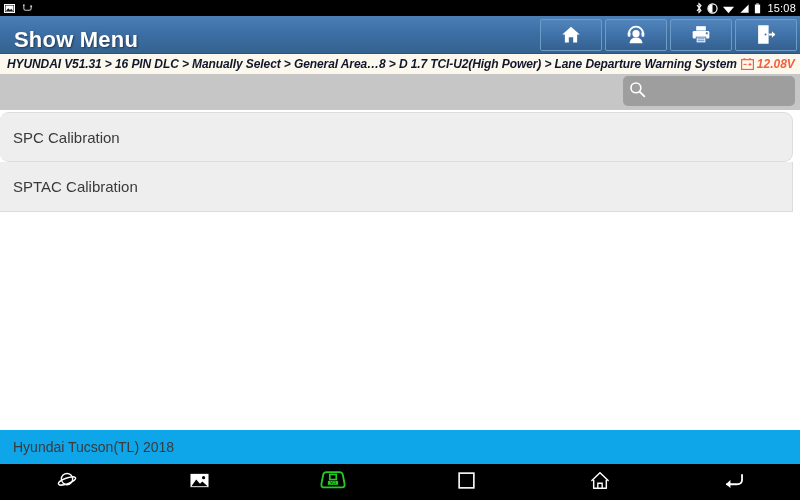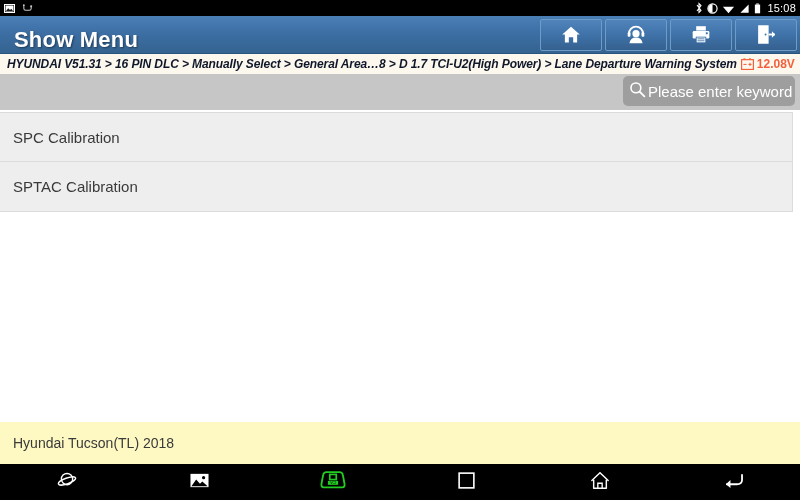--- a/index.html
+++ b/index.html
@@ -85,20 +85,21 @@
     color: #0f172a;
     font-size: 12px;
     font-style: italic;
     font-weight: bold;
     letter-spacing: -0.1px;
   }
   .crumb-batt { margin: 0 3px 0 4px; display: inline-flex; align-items: center; }
   .crumb-volt {
     color: #f4603c;
     font-size: 12px;
+    font-style: italic;
     font-weight: bold;
   }
 
   
   .searchstrip {
     height: 36px;
     background: #c6c6c6;
     position: relative;
   }
   .searchbox {
@@ -131,33 +132,33 @@
     height: 50px;
     width: 793px;
     background: #eeeeee;
     border-bottom: 1px solid #dcdcdc;
     border-right: 1px solid #dcdcdc;
     display: flex;
     align-items: center;
     padding-left: 13px;
     cursor: pointer;
   }
-  .menu-row:first-child { border-top: 1px solid #dcdcdc; }
+  .menu-row:first-child { border-top: 1px solid #dcdcdc; border-radius: 9px; }
   .menu-label {
     font-size: 15px;
     color: #3a3a3a;
   }
 
   
   .footer {
     position: absolute;
     left: 0; right: 0;
     bottom: 36px;
-    height: 42px;
-    background: #fef9c3;
+    height: 34px;
+    background: #0ea5e9;
     display: flex;
     align-items: center;
     padding-left: 13px;
   }
   .footer-text {
     font-size: 14px;
     color: #3a3a3a;
   }
 
   
@@ -300,21 +301,20 @@
   </div>
 
   <div class="searchstrip">
     <div class="searchbox">
       <span>
         <svg width="17" height="17" viewBox="0 0 18 18">
           <circle cx="7.3" cy="7.3" r="5.2" fill="none" stroke="#ffffff" stroke-width="1.7"></circle>
           <path d="M11.2 11.2 L16.3 16.3" stroke="#ffffff" stroke-width="1.9" stroke-linecap="round"></path>
         </svg>
       </span>
-      <span class="placeholder">Please enter keyword</span>
     </div>
   </div>
 
   <div class="content">
     <div class="menu-row">
       <span class="menu-label">SPC Calibration</span>
     </div>
     <div class="menu-row">
       <span class="menu-label">SPTAC Calibration</span>
     </div>

